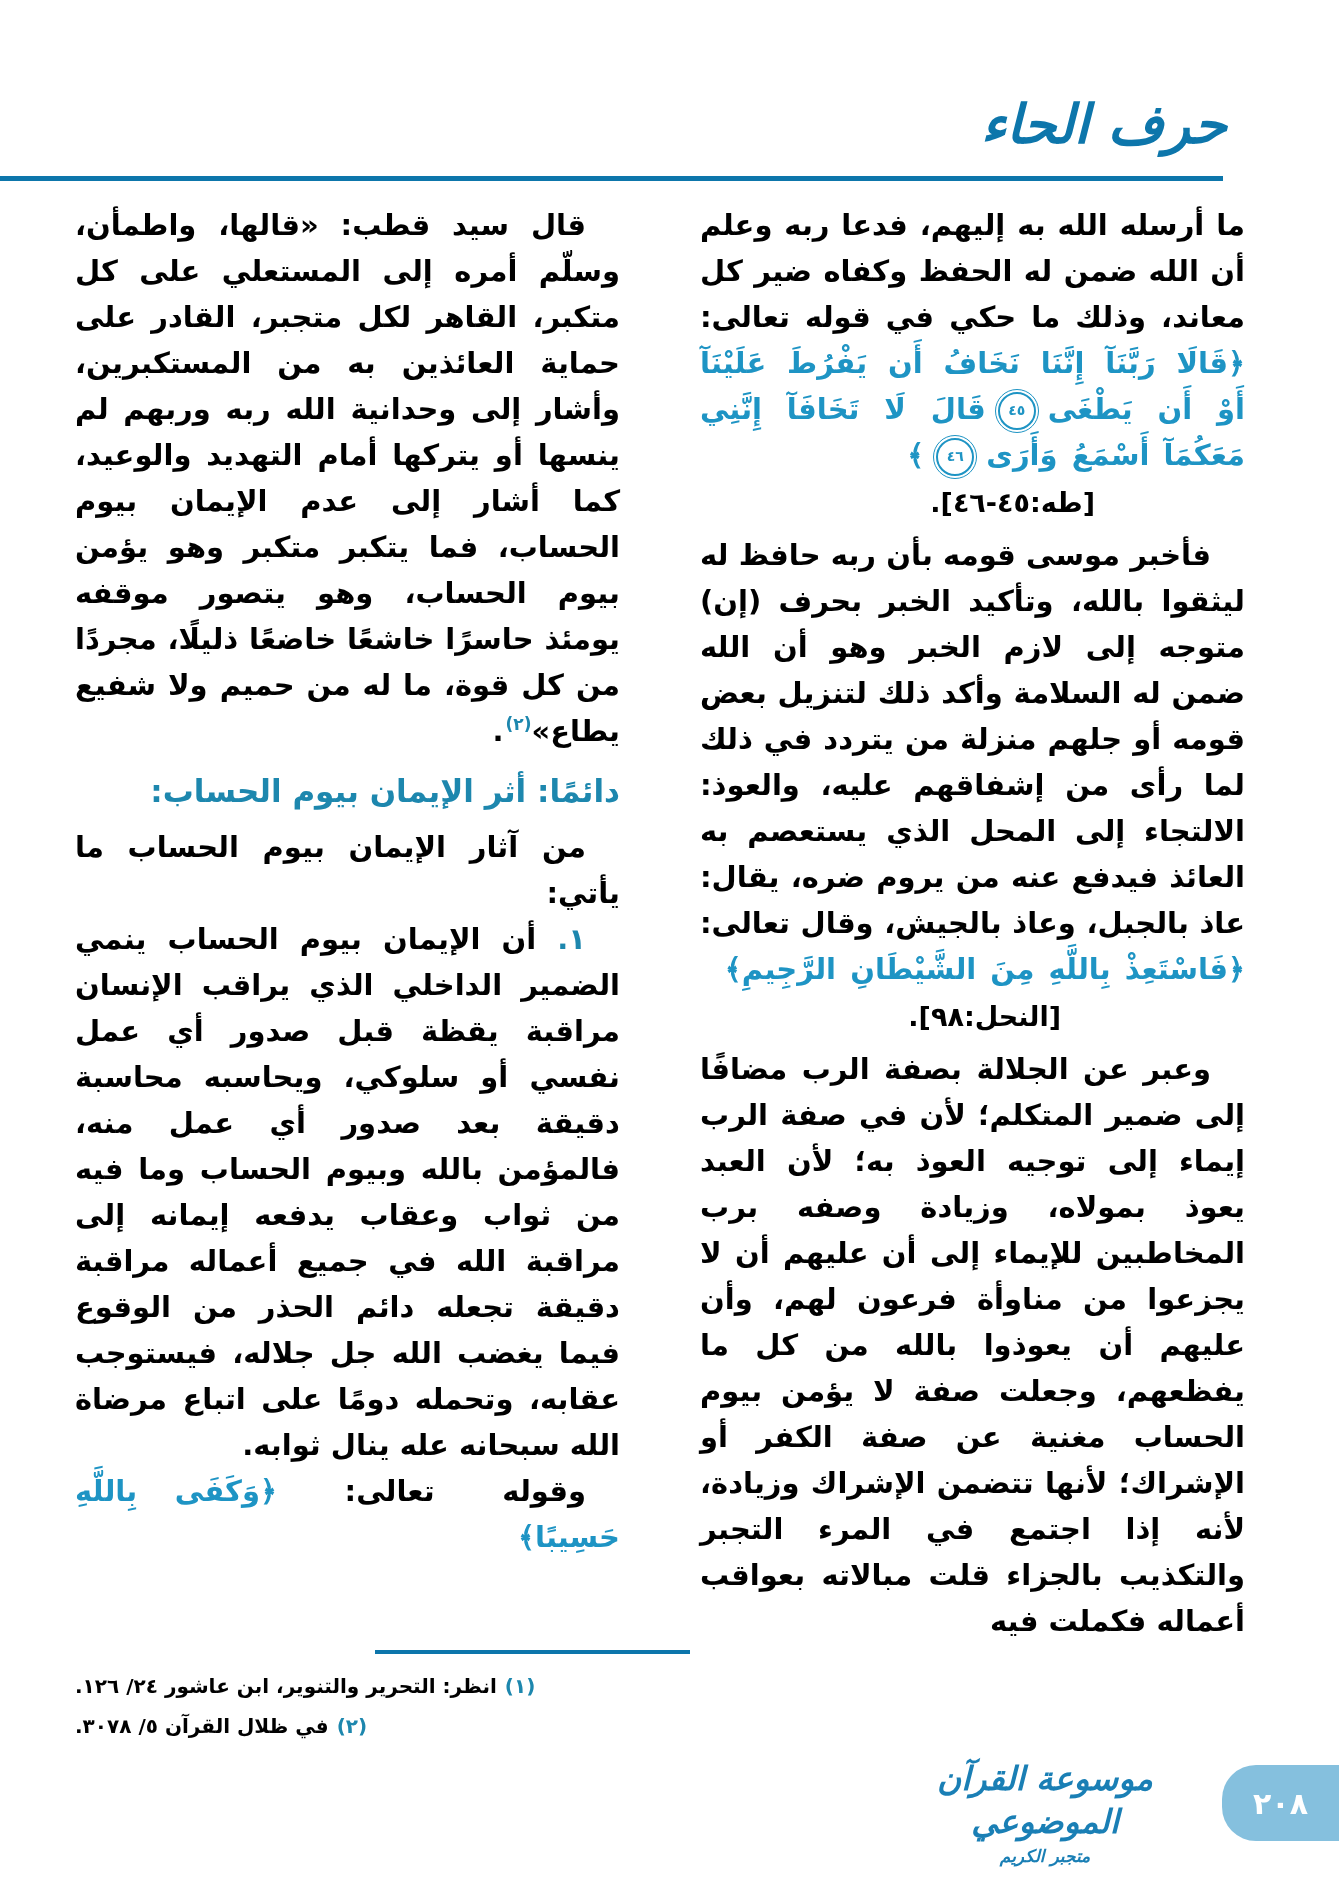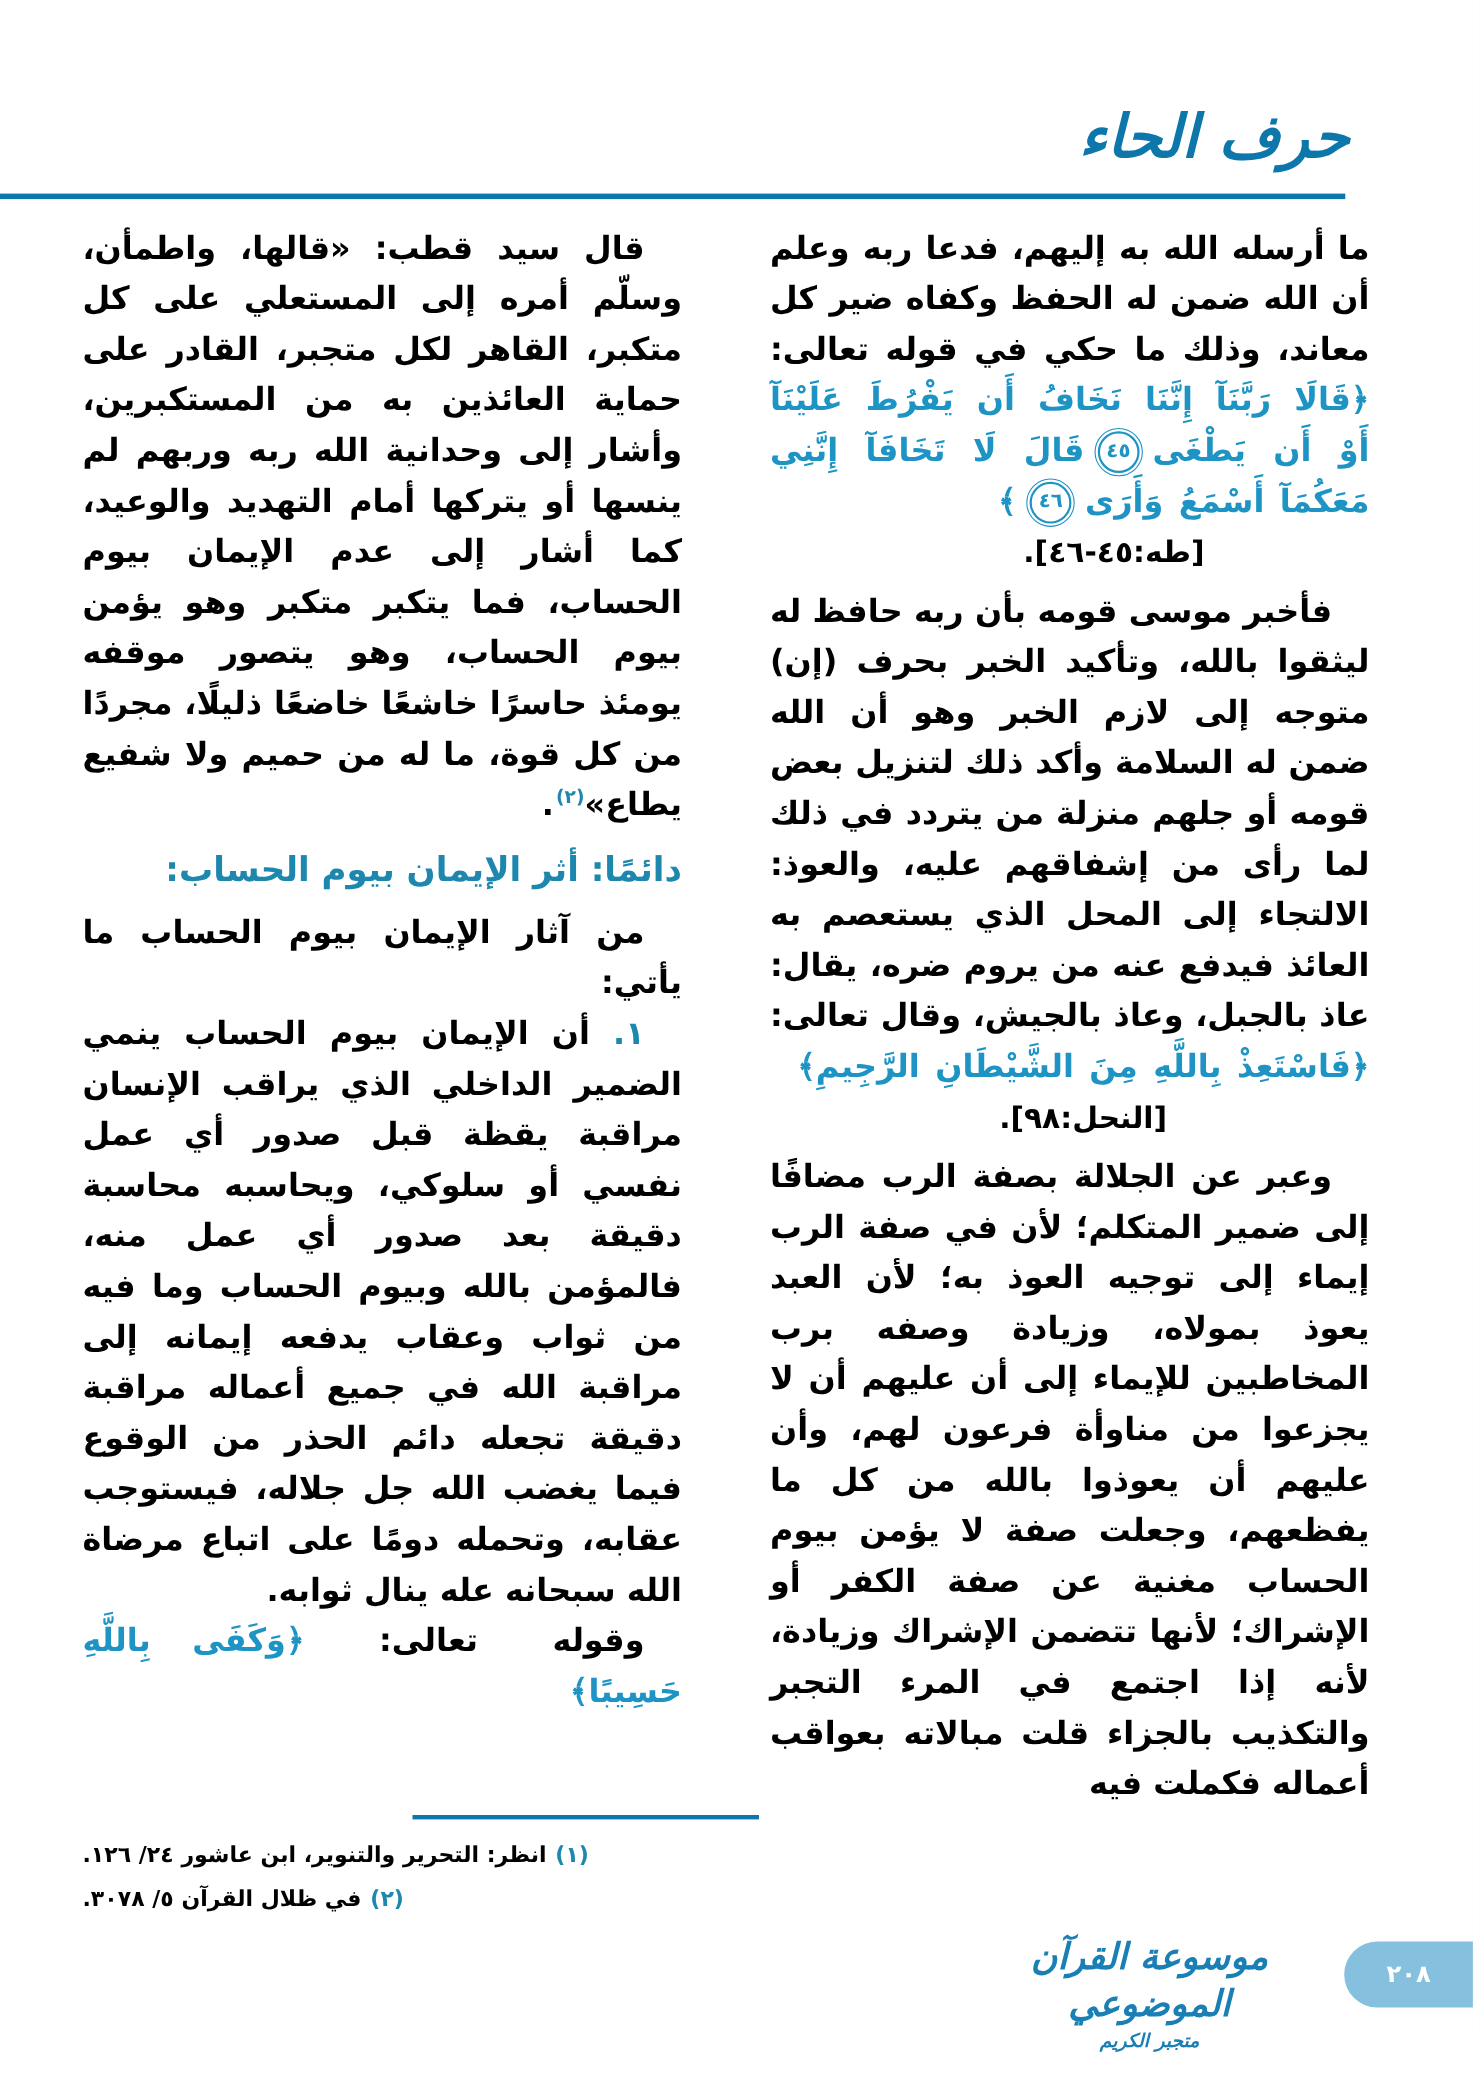--- a/index.html
+++ b/index.html
@@ -36,21 +36,21 @@
   
   .verse{
     color:#1e94c4;font-weight:700;
     word-spacing:4px;
   }
   .verse-num{
     display:inline-block;
     min-width:34px;height:34px;line-height:32px;
     border:2px solid #1e94c4;border-radius:50%;
     outline:1px solid #1e94c4;outline-offset:2px;
-    color:#1e94c4;font-size:18px;font-weight:700;
+    color:#1e94c4;font-size:14px;font-weight:700;
     text-align:center;vertical-align:middle;
     margin:0 12px;
   }
   .verse-ref{
     display:block;text-align:right;
     margin:2px 150px 6px 0;
     font-size:27px;font-weight:700;color:#000;
   }
   
   .section-heading{
@@ -84,23 +84,23 @@
   .logo-title{
     font-size:33px;font-weight:700;font-style:italic;
     line-height:1.3;letter-spacing:-1px;display:block;
   }
   .logo-subtitle{
     font-size:17px;font-weight:700;font-style:italic;
     display:block;margin-top:2px;
   }
   .page-number-tab{
     position:absolute;left:1222px;top:1765px;
-    width:117px;height:60px;
+    width:117px;height:76px;
     background:#85c0de;border-radius:34px 0 0 34px;
-    color:#ffffff;font-size:22px;font-weight:700;
+    color:#ffffff;font-size:30px;font-weight:700;
     display:flex;align-items:center;justify-content:center;
   }
 </style>
 </head>
 <body>
 
 <div id="page">
 
   <div class="header-title">حرف الحاء</div>
   <div class="header-rule"></div>

